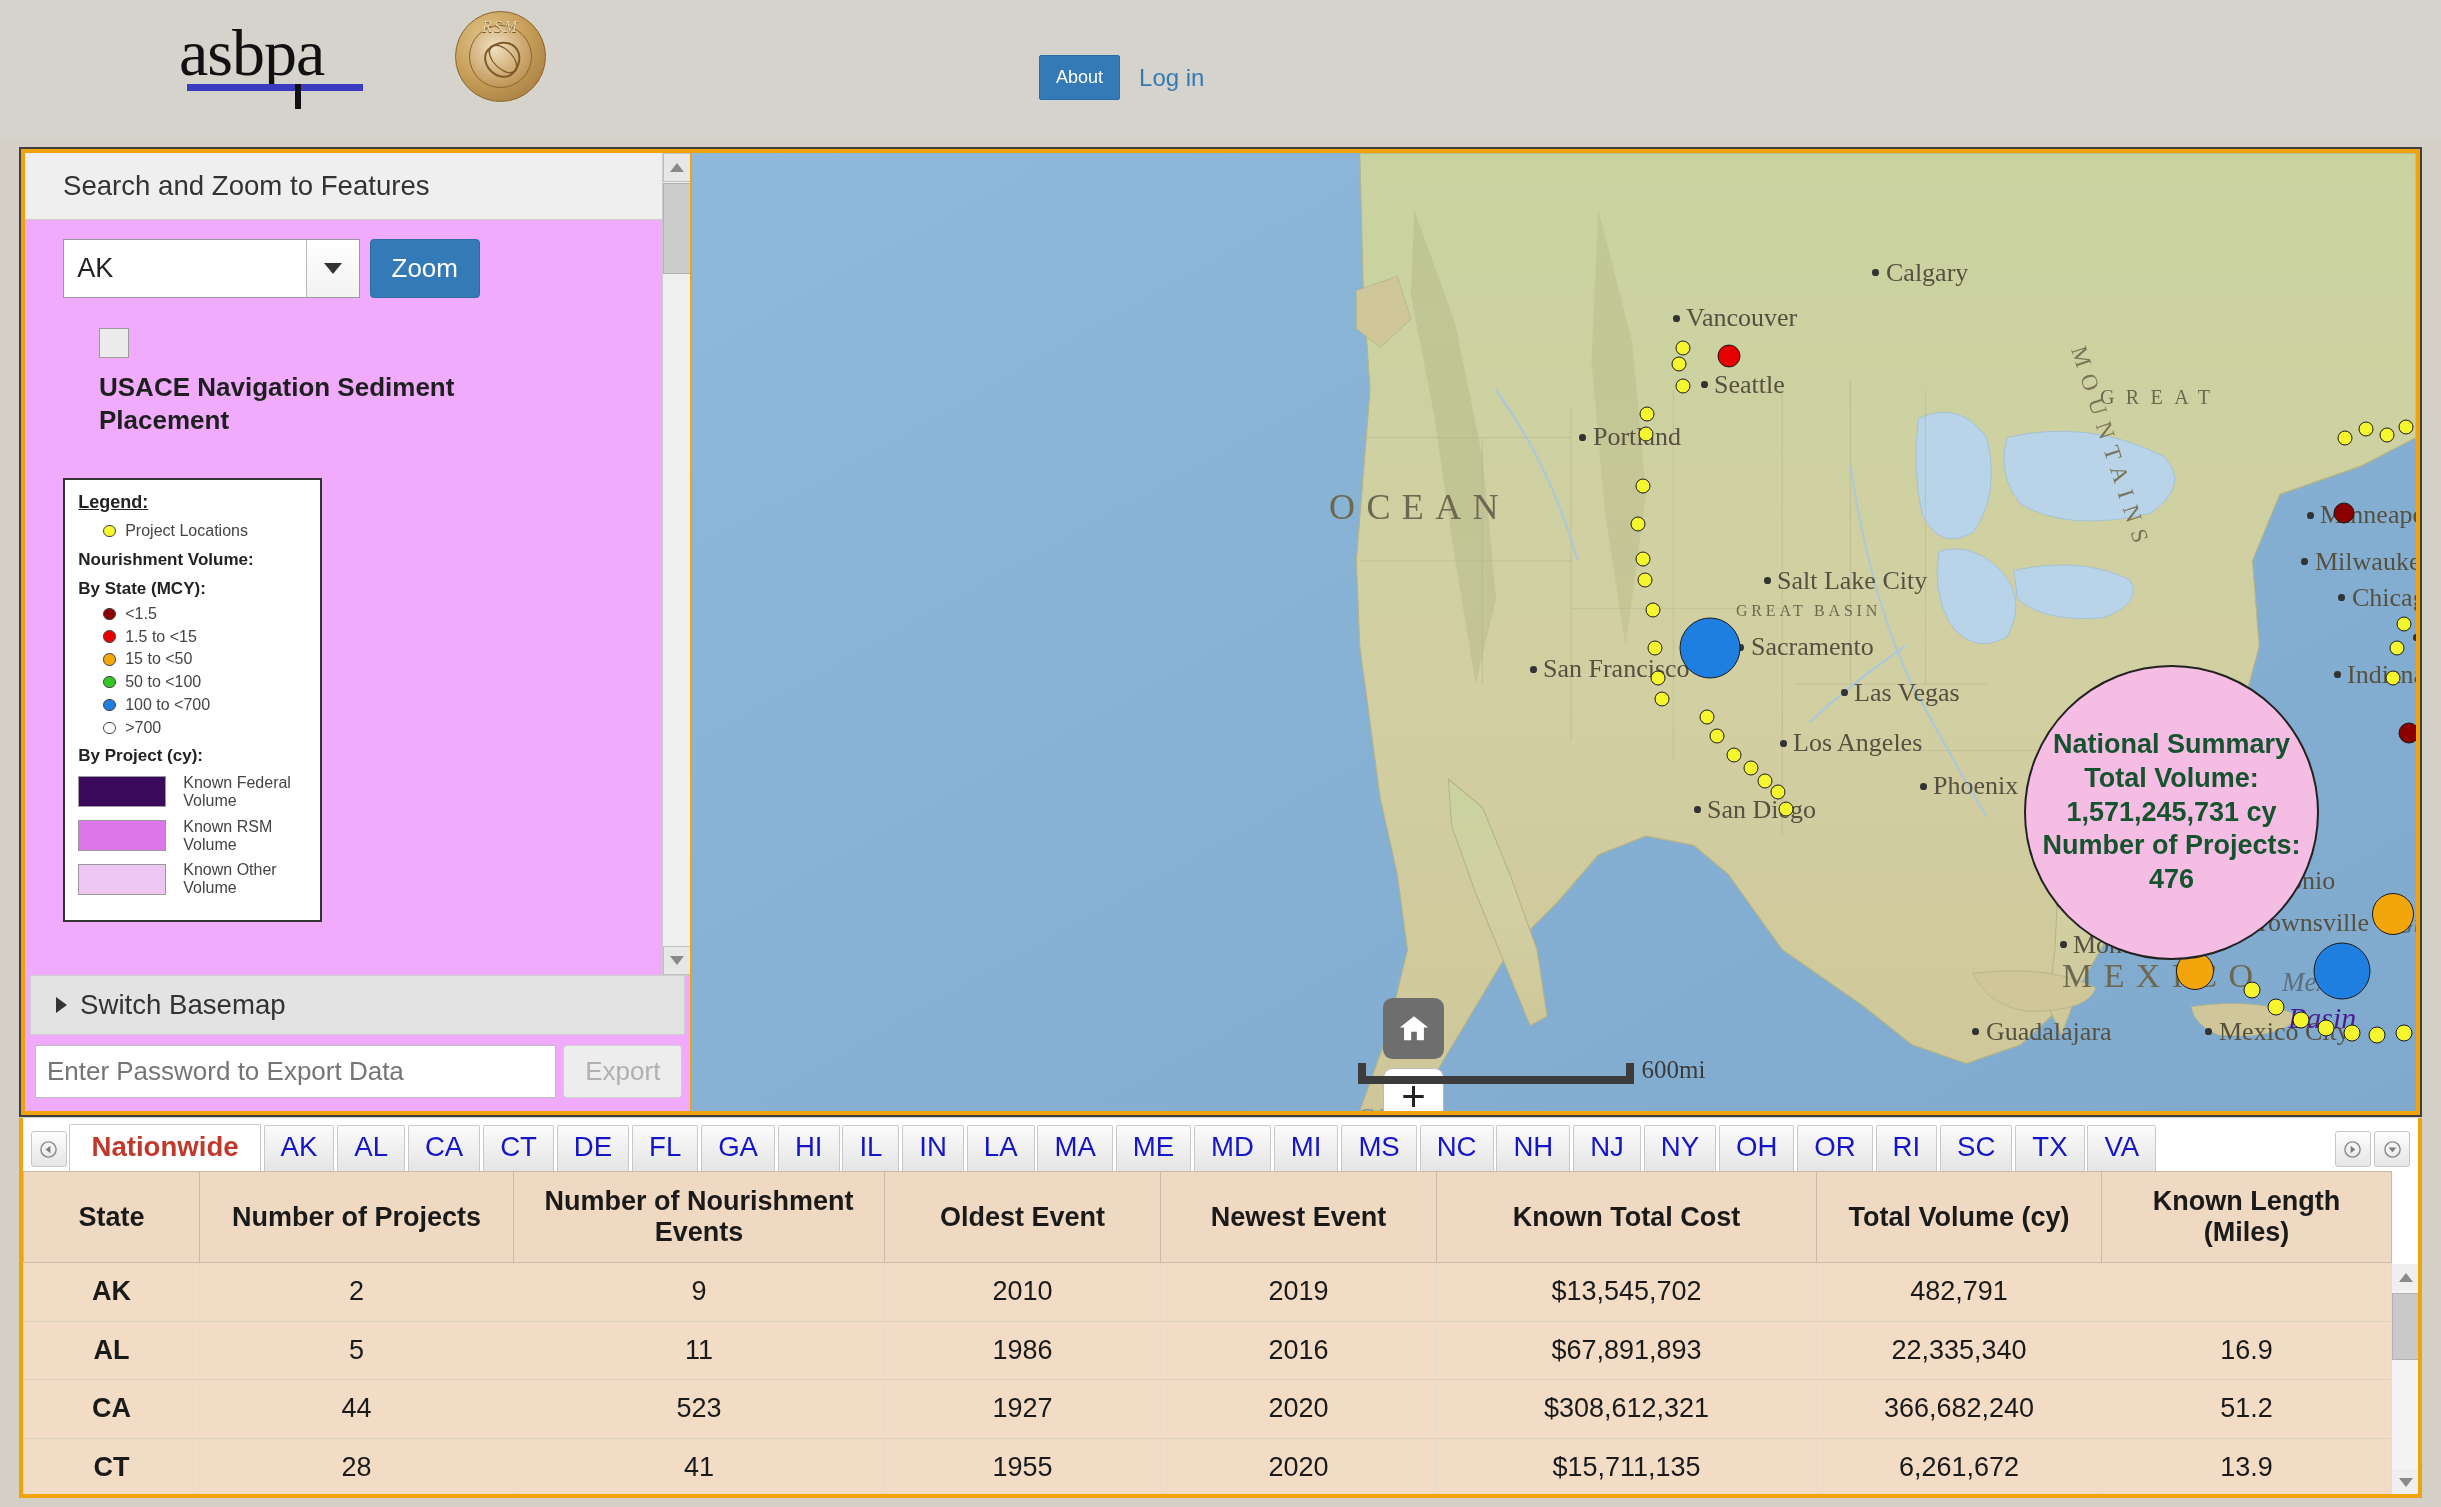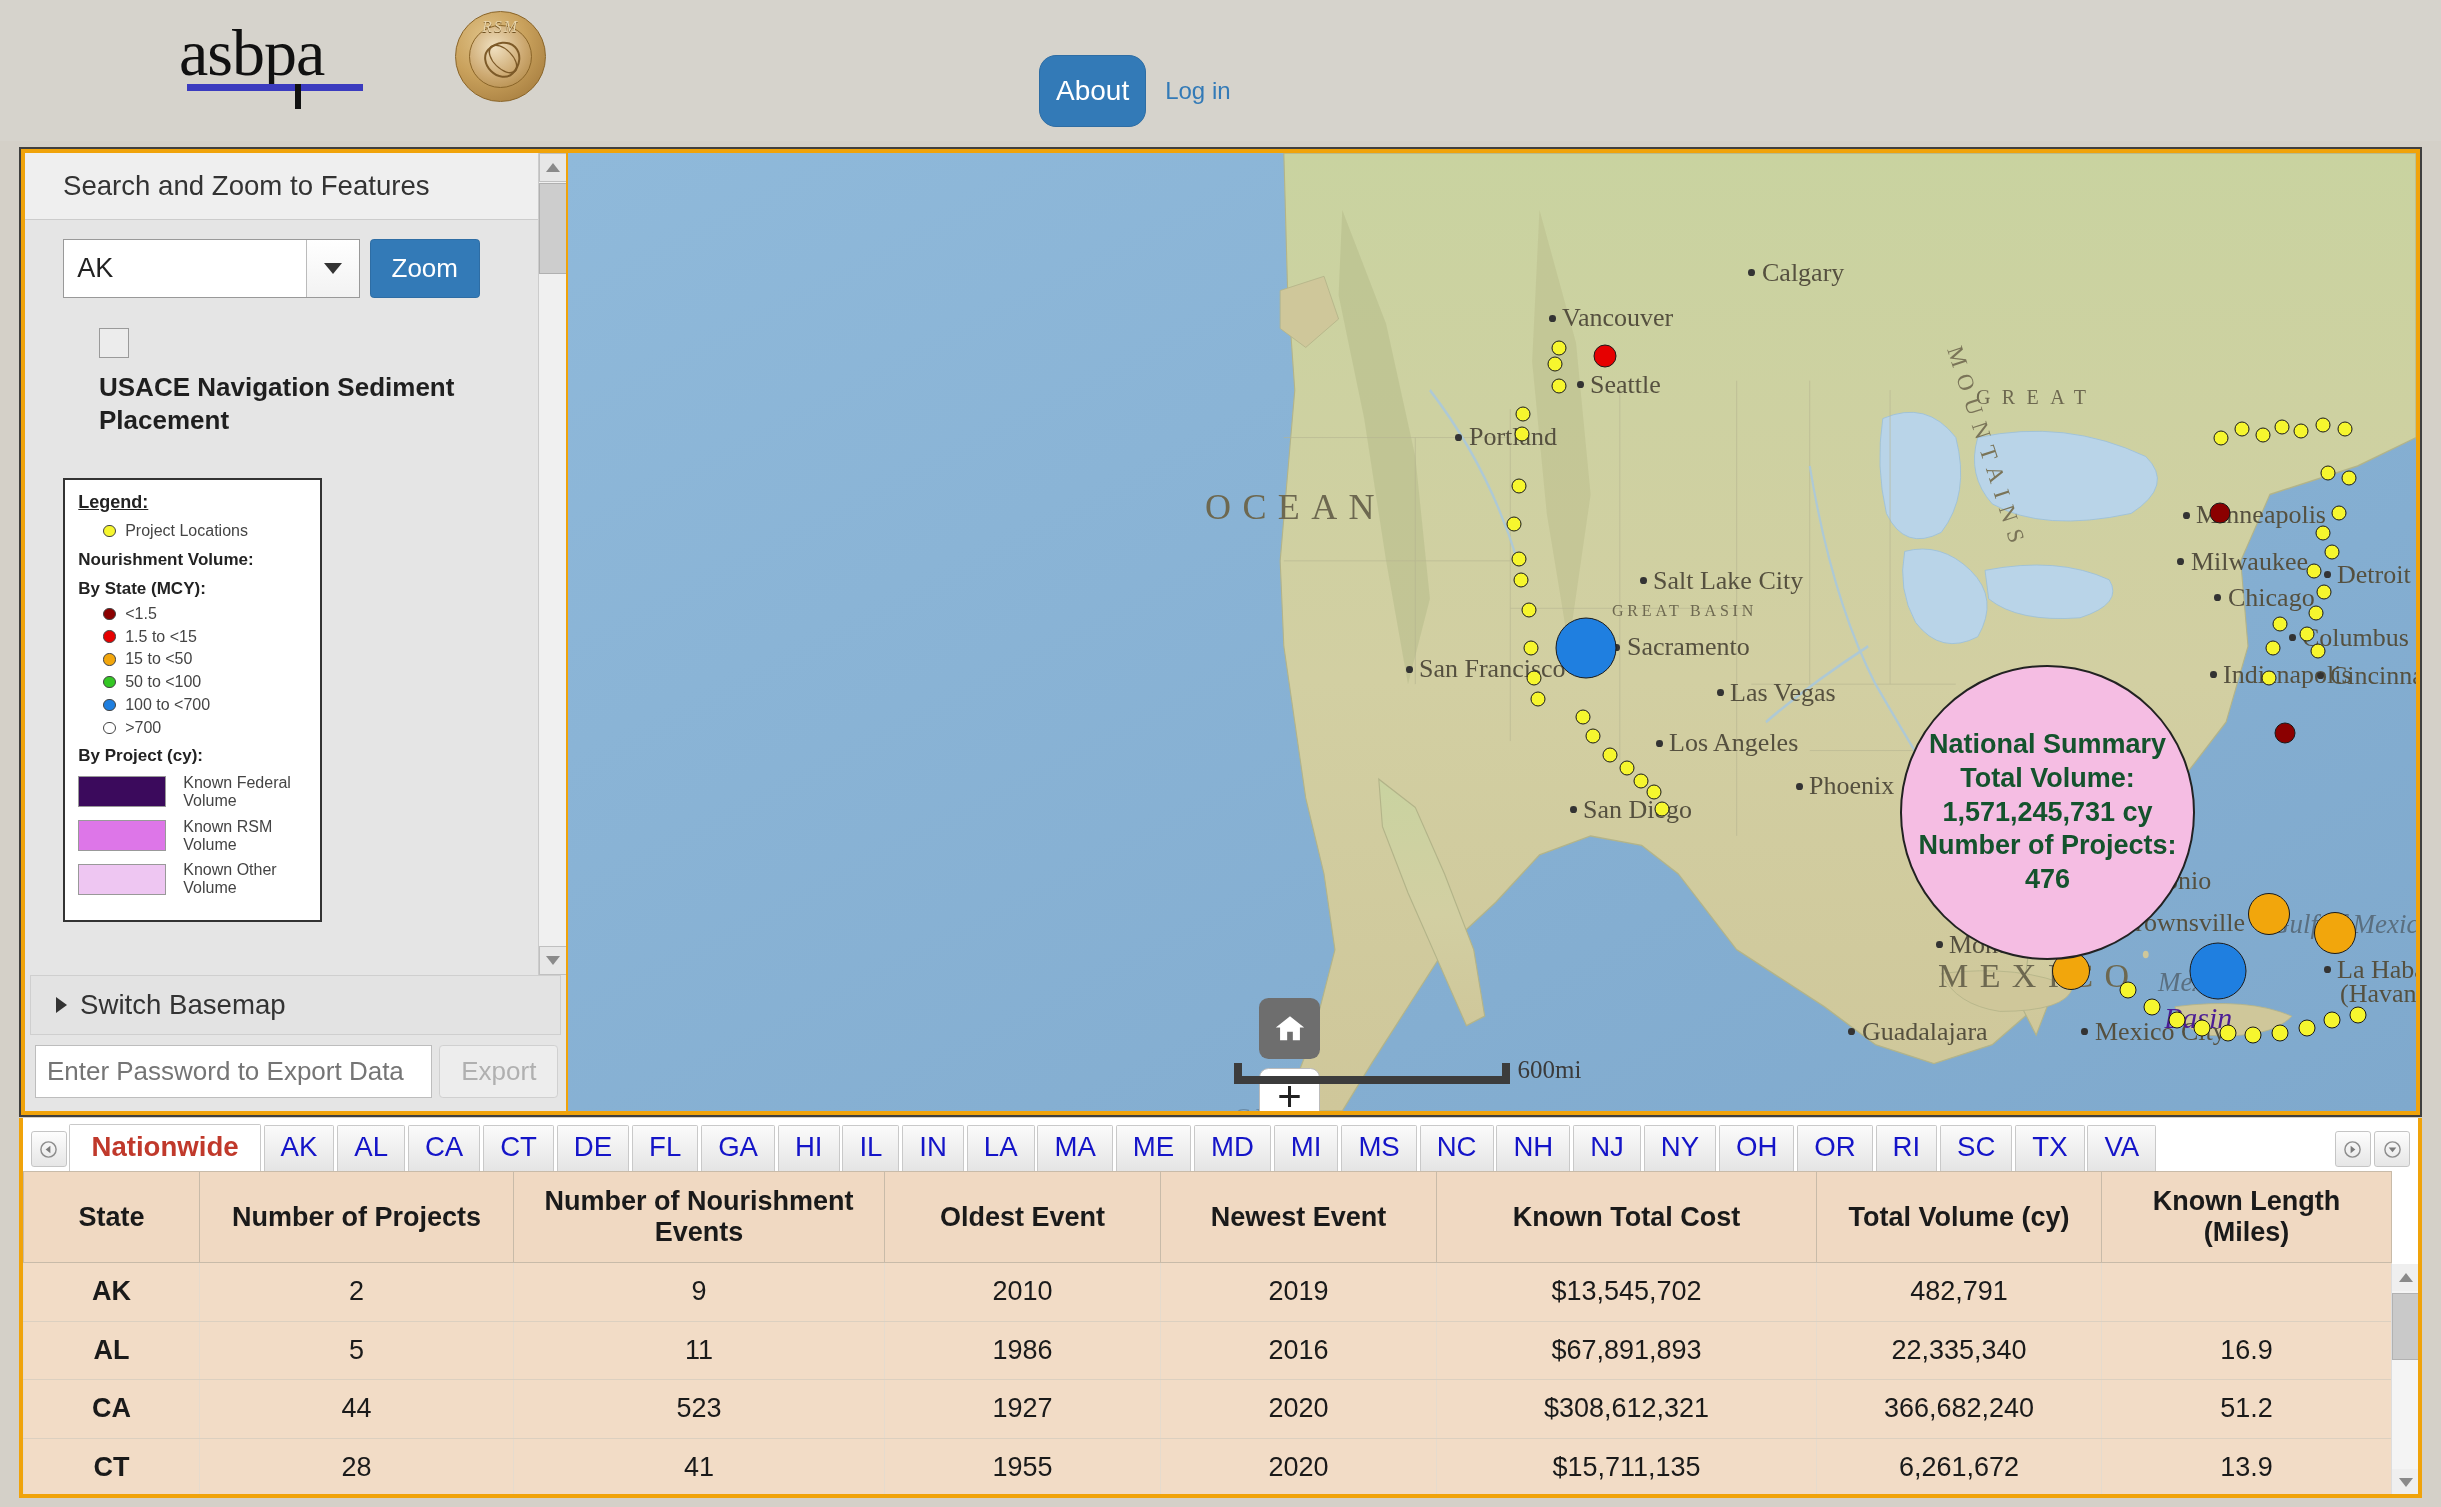--- a/index.html
+++ b/index.html
@@ -81,40 +81,40 @@
     font-family:"Liberation Sans", sans-serif;
     letter-spacing:0px;
     text-shadow: 1px 1px 0 #e7e5e0;
   }
   .nav-row {
     position:absolute; left:1039px; top:55px;
     display:flex; align-items:center; gap:19px;
   }
   .btn-about {
     background:#337ab7; color:#fff; border:1px solid #2e6da4;
-    border-radius:17px; padding:19px 16px; font-size:28px;
+    border-radius:2px; padding:11px 16px; font-size:18px;
     font-family:"Liberation Sans", sans-serif; cursor:pointer;
   }
   .link-login {
     color:#337ab7; font-size:24px; text-decoration:none; cursor:pointer;
   }
 
   
   .main-wrap {
     position:absolute; left:19px; top:147px;
     width: 2403px; height: 970px;
     display:flex;
     border:2.9px solid #3f3f3f;
     background:#fff;
   }
 
   
   .tool-panel {
-    width: 545px;
-    background:#e5e5e5;
+    width: 669px;
+    background:#f0abfc;
     border-left:4.8px solid #f0a30a;
     border-top:4.8px solid #f0a30a;
     border-bottom:4.8px solid #f0a30a;
     position:relative;
     display:flex; flex-direction:column;
   }
   .tp-scrollzone { flex:1; position:relative; overflow:hidden; }
   .tp-header {
     background:#efefef; border-bottom:1px solid #ccc;
     padding:17px 25px 17px 38px; font-size:27.6px; color:#333;

